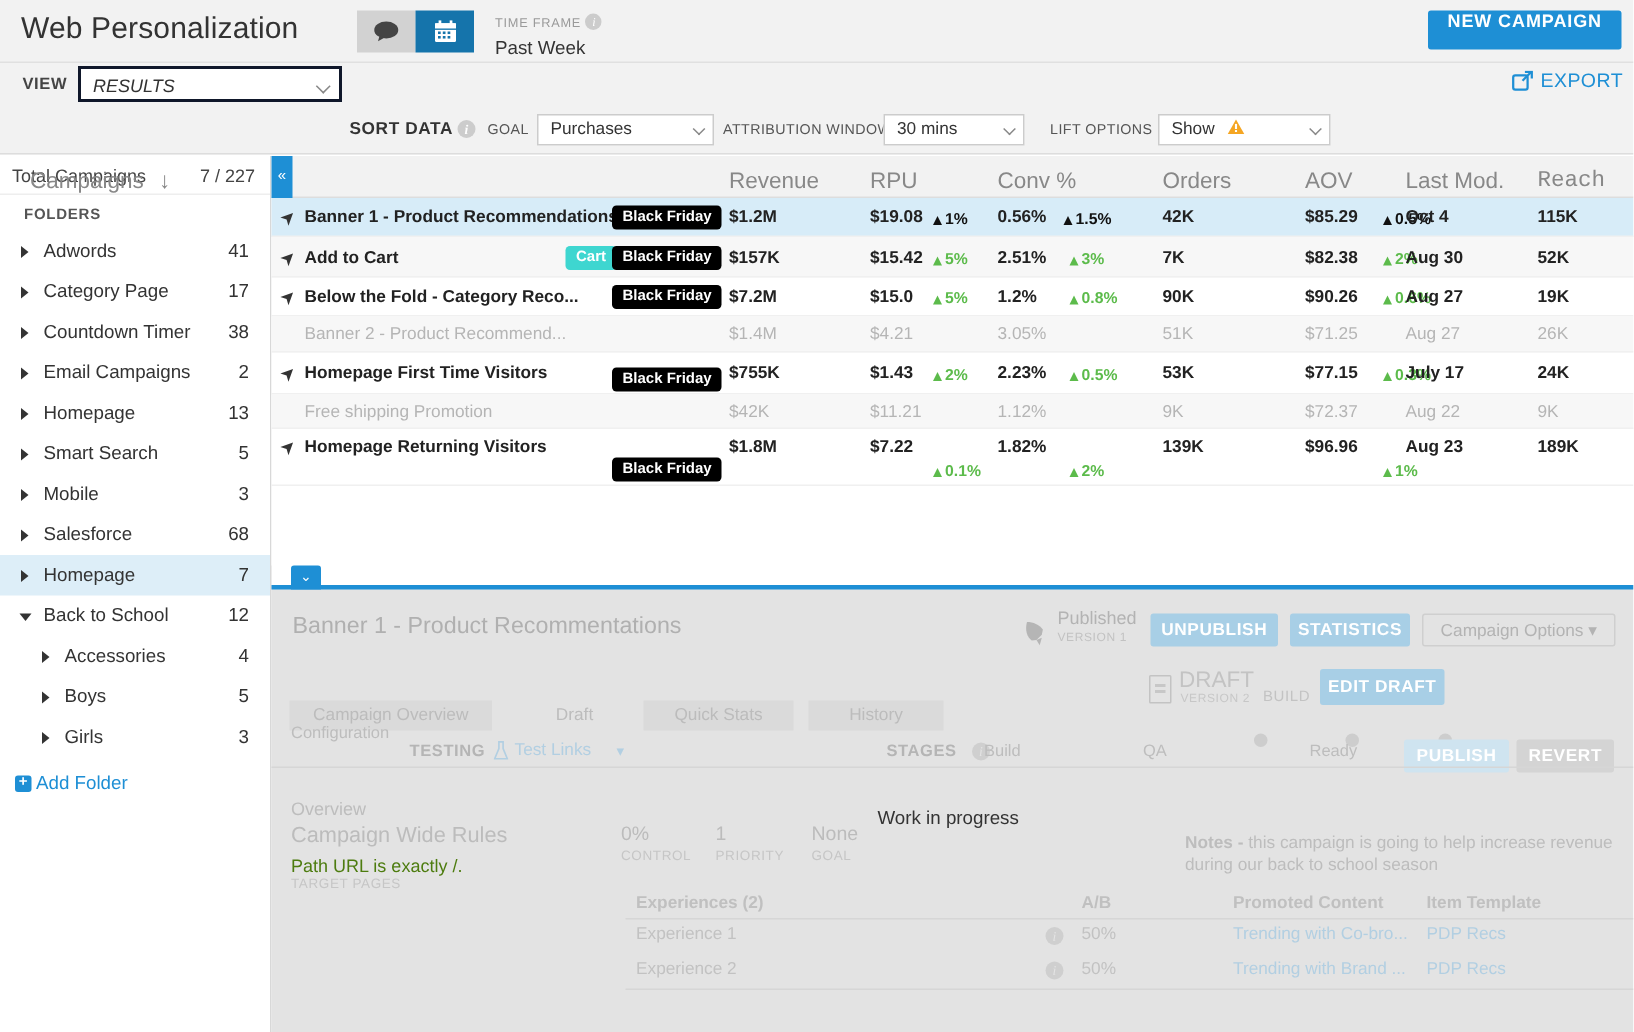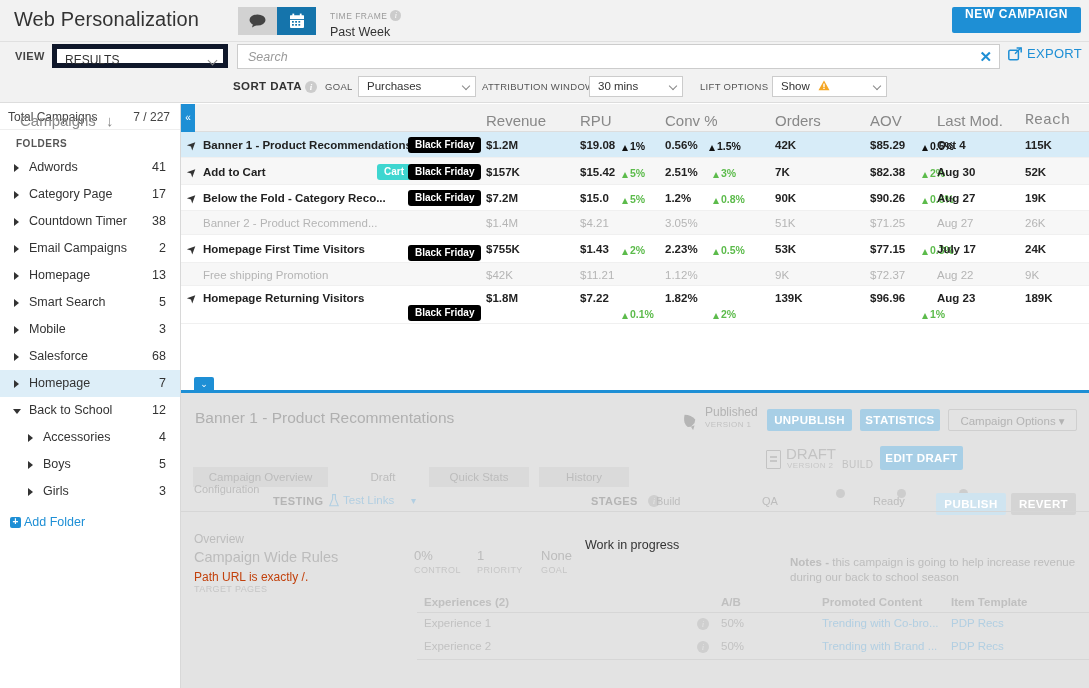--- a/index.html
+++ b/index.html
@@ -48,22 +48,22 @@
   .viewbar {
     position: absolute; left: 0; top: 42px; width: 1089px; height: 28px;
     background: #f2f2f2;
   }
   .view-label {
     position: absolute; left: 15px; top: 8px; font-size: 11px;
     font-weight: bold; color: #444; letter-spacing: .4px;
   }
   .view-select {
     position: absolute; left: 52px; top: 2px; width: 176px; height: 24px;
-    background: #fff; border: 5px solid #0f172a; font-size: 12px; color: #333;
-    padding: 0 8px; line-height: 22px; cursor: pointer;
+    background: #fff; border: 2px solid #0f172a; font-size: 12px; color: #333;
+    padding: 0 8px; line-height: 22px; cursor: pointer; font-style: italic;
   }
   .sel-caret {
     position: absolute; right: 7px; top: 8px; width: 7px; height: 7px;
     border-left: 1.5px solid #888; border-bottom: 1.5px solid #888;
     transform: rotate(-45deg);
   }
   .search-box {
     position: absolute; left: 237px; top: 2px; width: 763px; height: 25px;
     background: #fff; border: 1px solid #ccc;
   }
@@ -298,24 +298,20 @@
 
     <div class="new-campaign">NEW  CAMPAIGN</div>
   </div>
 
   <div class="viewbar">
     <div class="view-label">VIEW</div>
     <div class="view-select">
       <span>RESULTS</span>
       <span class="sel-caret"></span>
     </div>
-    <div class="search-box">
-      <input class="search-input" placeholder="Search" style="">
-      <span class="search-clear">✕</span>
-    </div>
     <div class="export-btn">
       <svg width="14" height="14" viewBox="0 0 14 14" style="margin-right:5px">
         <rect x="0.8" y="3.2" width="9.6" height="9.6" rx="1.4" fill="none" stroke="#1e8fd5" stroke-width="1.5"></rect>
         <path d="M7 6.8 L12.8 1" stroke="#1e8fd5" stroke-width="1.5" fill="none"></path>
         <path d="M8.6 0.9 H13.2 V5.4" stroke="#1e8fd5" stroke-width="1.5" fill="none"></path>
       </svg>
       <span>EXPORT</span>
     </div>
   </div>
 
@@ -536,21 +532,21 @@
         <div class="cfg-lbl" style="left: 692px; top: 102px;">Ready</div>
         <div class="stage-dot" style="left: 778px; top: 96px;"></div>
       </div>
     <div class="dbtn" style="left:755px;top:100px;width:70px;background:#cfe4f0">PUBLISH</div>
     <div class="dbtn" style="left:830px;top:100px;width:65px;background:#d4d4d4">REVERT</div>
 
     <div style="position:absolute;left:0;top:118px;width:908px;height:1px;background:#d6d6d6"></div>
 
     <div class="cfg-lbl" style="left:13px;top:139px;font-size:12px">Overview</div>
     <div style="position:absolute;left:13px;top:156px;font-size:14.5px;color:#bcbcbc">Campaign Wide Rules</div>
-    <div style="position:absolute;left:13px;top:177px;font-size:12px;color:#c2410c">Path URL is exactly /.</div>
+    <div style="position:absolute;left:13px;top:177px;font-size:12px;color:#4d7c0f">Path URL is exactly /.</div>
     <div style="position:absolute;left:13px;top:191px;font-size:9px;color:#c6c6c6;letter-spacing:.4px">TARGET  PAGES</div>
 
     <div style="position:absolute;left:404px;top:145px;font-size:12.5px;color:#333">Work in progress</div>
 
     <div id="detail-stats">
         <div class="cfg-lbl" style="left: 233px; top: 155px; font-size: 13px; color: rgb(188, 188, 188);">0%</div>
         <div class="cfg-lbl" style="left: 233px; top: 172px; font-size: 9px; color: rgb(198, 198, 198); letter-spacing: 0.4px;">CONTROL</div>
         <div class="cfg-lbl" style="left: 296px; top: 155px; font-size: 13px; color: rgb(188, 188, 188);">1</div>
         <div class="cfg-lbl" style="left: 296px; top: 172px; font-size: 9px; color: rgb(198, 198, 198); letter-spacing: 0.4px;">PRIORITY</div>
         <div class="cfg-lbl" style="left: 360px; top: 155px; font-size: 13px; color: rgb(188, 188, 188);">None</div>

